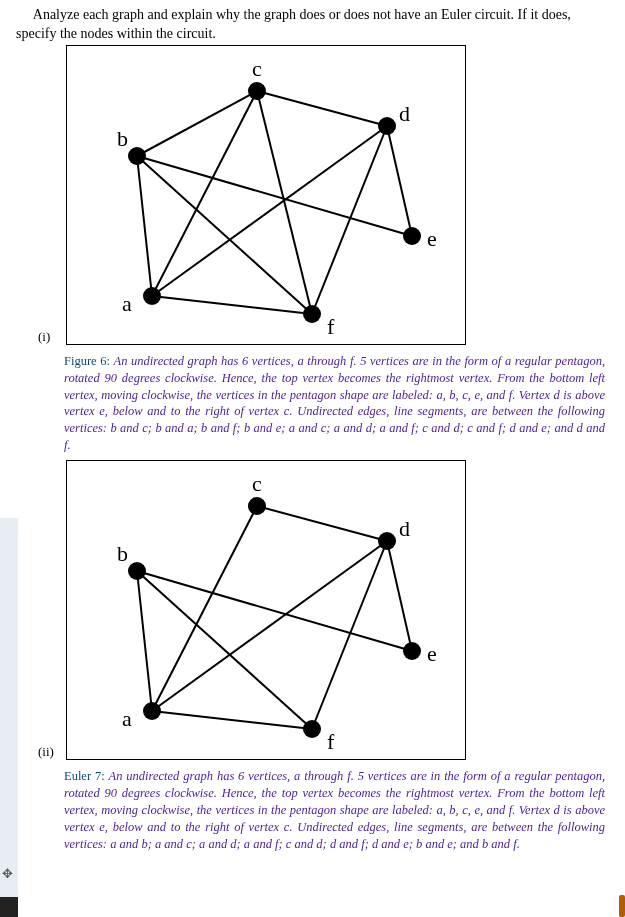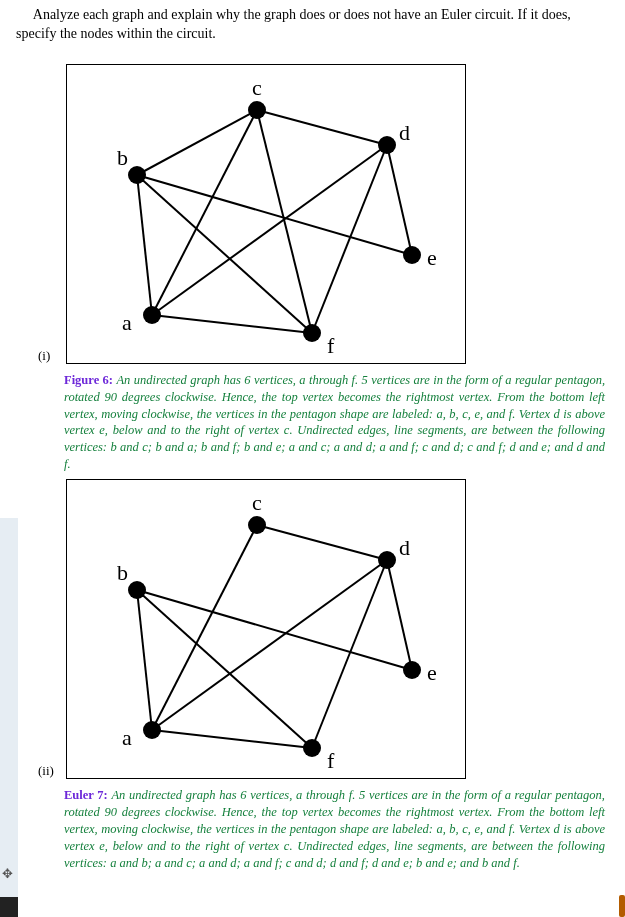--- a/index.html
+++ b/index.html
@@ -12,21 +12,21 @@
       height: 917px;
       overflow: hidden;
       position: relative;
     }
     .page {
       padding: 6px 16px 0 16px;
     }
     .instruction {
       text-indent: 1.2em;
       line-height: 1.35;
-      margin-bottom: 20px;
+      margin-bottom: 1px;
     }
     .figure-block {
       margin-left: 20px;
       position: relative;
     }
     .figure-box {
       border: 1px solid #000;
       width: 400px;
       height: 300px;
       position: relative;
@@ -41,26 +41,26 @@
     .fig-wrap {
       position: relative;
     }
     .caption {
       margin: 8px 4px 6px 28px;
       font-size: 12.5px;
       line-height: 1.35;
       text-align: justify;
     }
     .caption .fig-label {
-      font-weight: bold;
-      color: #6d28d9;
+      font-weight: normal;
+      color: #0c4a6e;
     }
     .caption .fig-desc {
       font-style: italic;
-      color: #15803d;
+      color: #4c1d95;
     }
     .side-strip {
       position: absolute;
       left: 0;
       width: 18px;
       background: #e6edf3;
     }
     .strip1 { top: 518px; height: 400px; }
     .side-dark {
       position: absolute;

